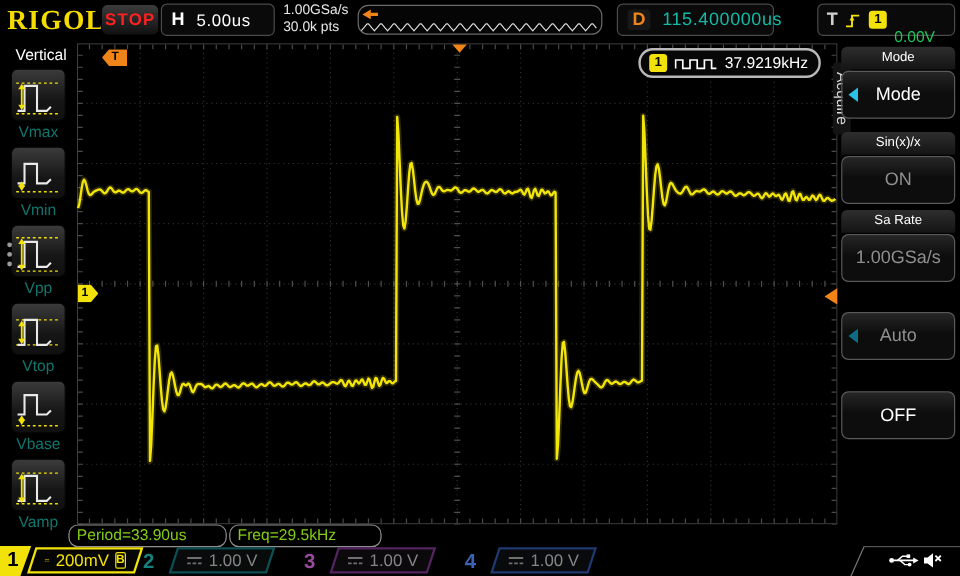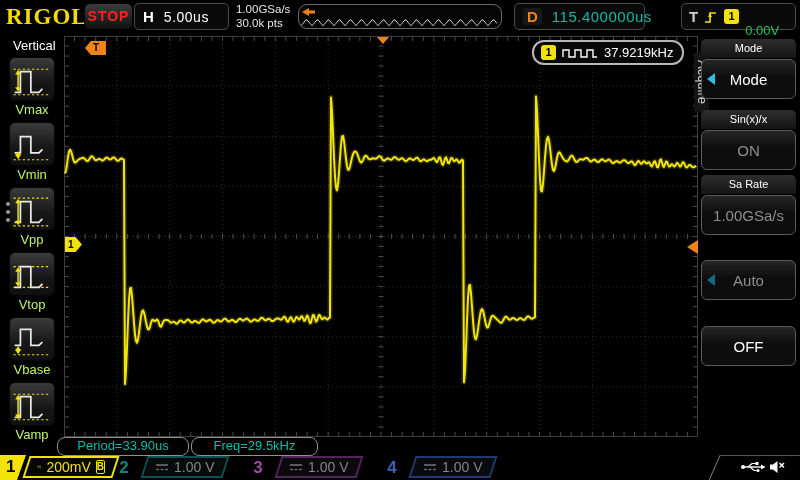--- a/index.html
+++ b/index.html
@@ -29,42 +29,42 @@
   .tbox .tl { font-weight:bold; font-size:15px; color:#cfcfcf; }
   .tbox .tv { font-size:13px; color:#22c55e;margin-top:28px; }
   .tsrc { width:15px; height:15px; background:#f2e20a; border-radius:3px; color:#000;
     font-size:11px; font-weight:bold; text-align:center; line-height:15px; }
 
   
   .lmenu-title { left:13px; top:38px; font-size:13px; color:#fff; }
   .litem { left:0; width:64px; text-align:center; }
   .lbtn { position:absolute; left:9px; top:0; width:46px; height:44px; border-radius:6px;
     background:linear-gradient(180deg,#3b3b3b,#161616 60%,#101010); border:1px solid #060606; }
-  .llabel { position:absolute; top:45px; left:0; width:64px; font-size:13px; color:#bef264; }
+  .llabel { position:absolute; top:45px; left:0; width:64px; font-size:13px; color:#0f766e; }
   .pagedot { width:4px; height:4px; border-radius:50%; background:#9a9a9a; left:6px; }
 
   
   .scope { left:64px; top:36px; width:634px; height:401px; background:#000; }
   .tflag { left:85px; top:41px; width:21px; height:14px; background:#f08418;
     clip-path:polygon(0 50%, 28% 0, 100% 0, 100% 100%, 28% 100%);
     color:#000; font-size:10px; font-weight:bold; line-height:14px; padding-left:8px; }
   .ttri { left:377px; top:37px; width:0; height:0; border-left:6px solid transparent;
     border-right:6px solid transparent; border-top:7px solid #f08418; }
   .chmark { left:65px; top:237px; width:17px; height:15px; background:#f2e20a;
     clip-path:polygon(0 0, 62% 0, 100% 50%, 62% 100%, 0 100%);
     color:#000; font-size:10px; font-weight:bold; line-height:15px; padding-left:3px; }
   .trmark { left:687px; top:240px; width:11px; height:14px; background:#f08418;
     clip-path:polygon(100% 0, 100% 100%, 0 50%); }
   .freqbox { left:532px; top:40px; width:152px; height:25px; border-radius:12px;
     border:2px solid #b9b9b9; background:rgba(8,8,8,.85); display:flex; align-items:center; gap:6px; padding-left:7px;}
   .freqbox .fch { width:15px; height:15px; background:#f2e20a; border-radius:3px; color:#000;
     font-size:11px; font-weight:bold; text-align:center; line-height:15px; }
   .freqbox .fv { font-size:13px; color:#fff; }
   .measure { top:437px; height:19px; border:1px solid #909090; border-radius:8px;
-    background:#000; color:#14b8a6; font-size:13px; line-height:16px; padding:0 6px; white-space:nowrap;text-align:center;}
+    background:#000; color:#84cc16; font-size:13px; line-height:16px; padding:0 6px; white-space:nowrap;}
 
   
   .acqtab { left:694px; top:52px; width:15px; height:60px; background:#141414; border-radius:3px 0 0 3px; }
   .acqtab span { position:absolute; left:50%; top:50%; transform:translate(-50%,-50%) rotate(90deg);
     font-size:13px; color:#dcdcdc; white-space:nowrap; }
   .msec { left:701px; width:95px; }
   .mlabel { position:absolute; top:0; left:0; width:95px; height:19px; text-align:center;
     font-size:11px; color:#fff; background:linear-gradient(180deg,#2e2e2e,#141414);
     border-radius:5px 5px 0 0; line-height:18px; }
   .mbtn { position:absolute; top:20px; left:0; width:95px; height:40px; border-radius:6px;

